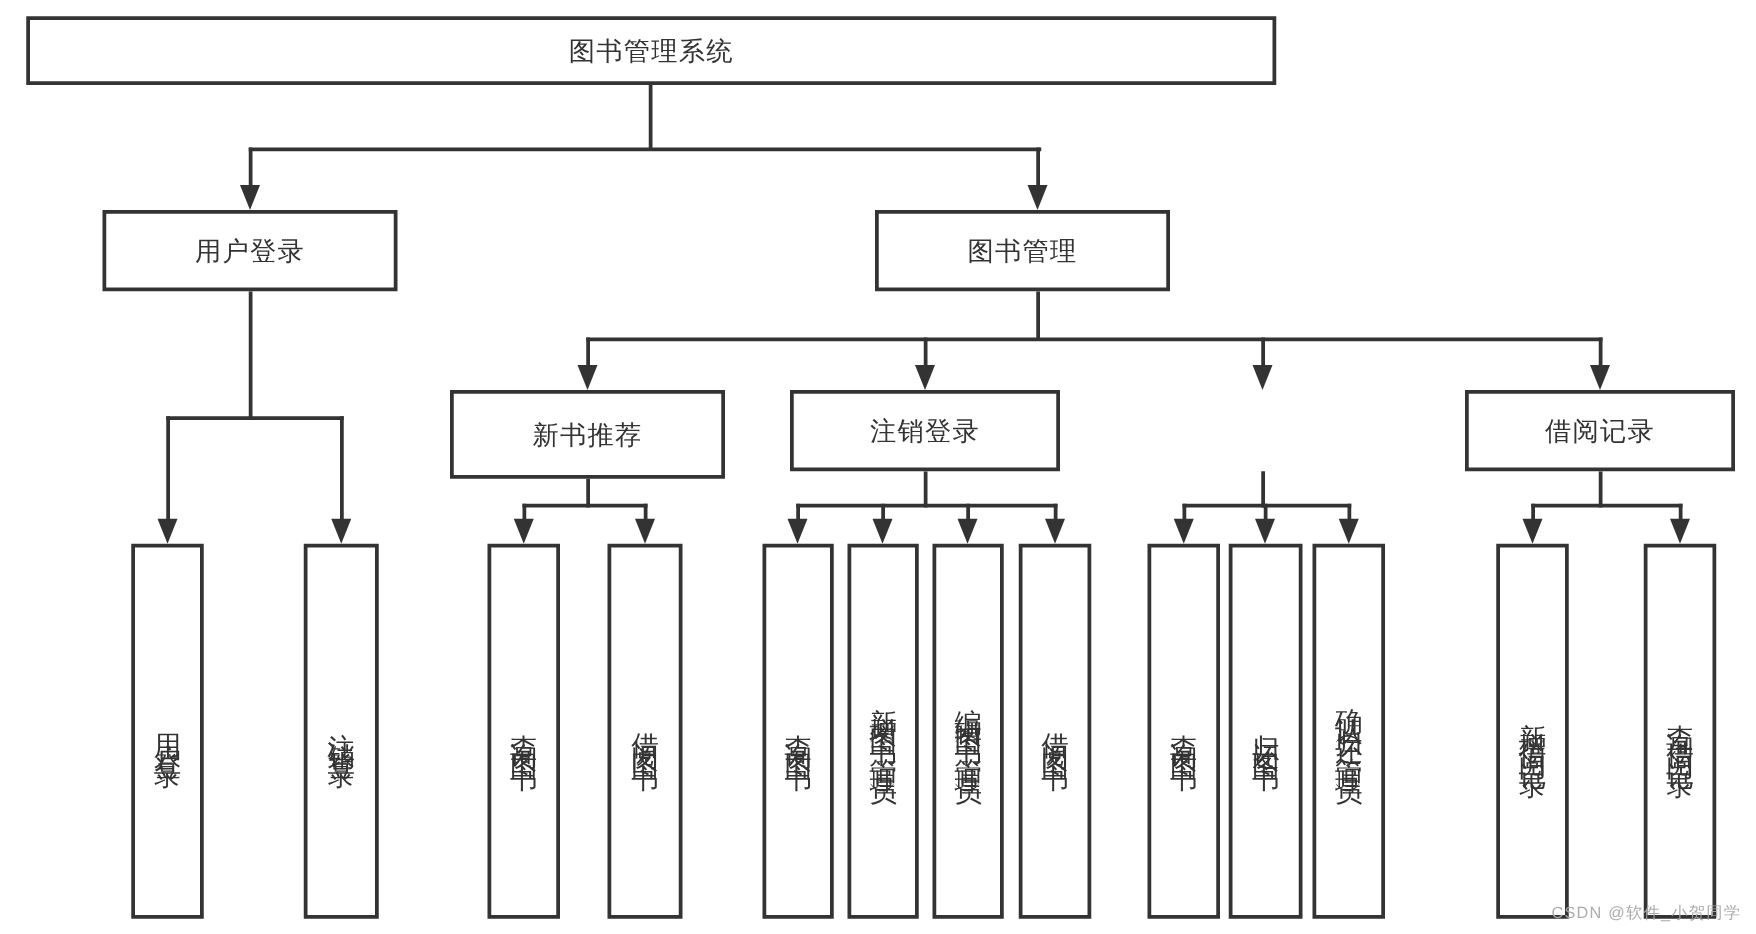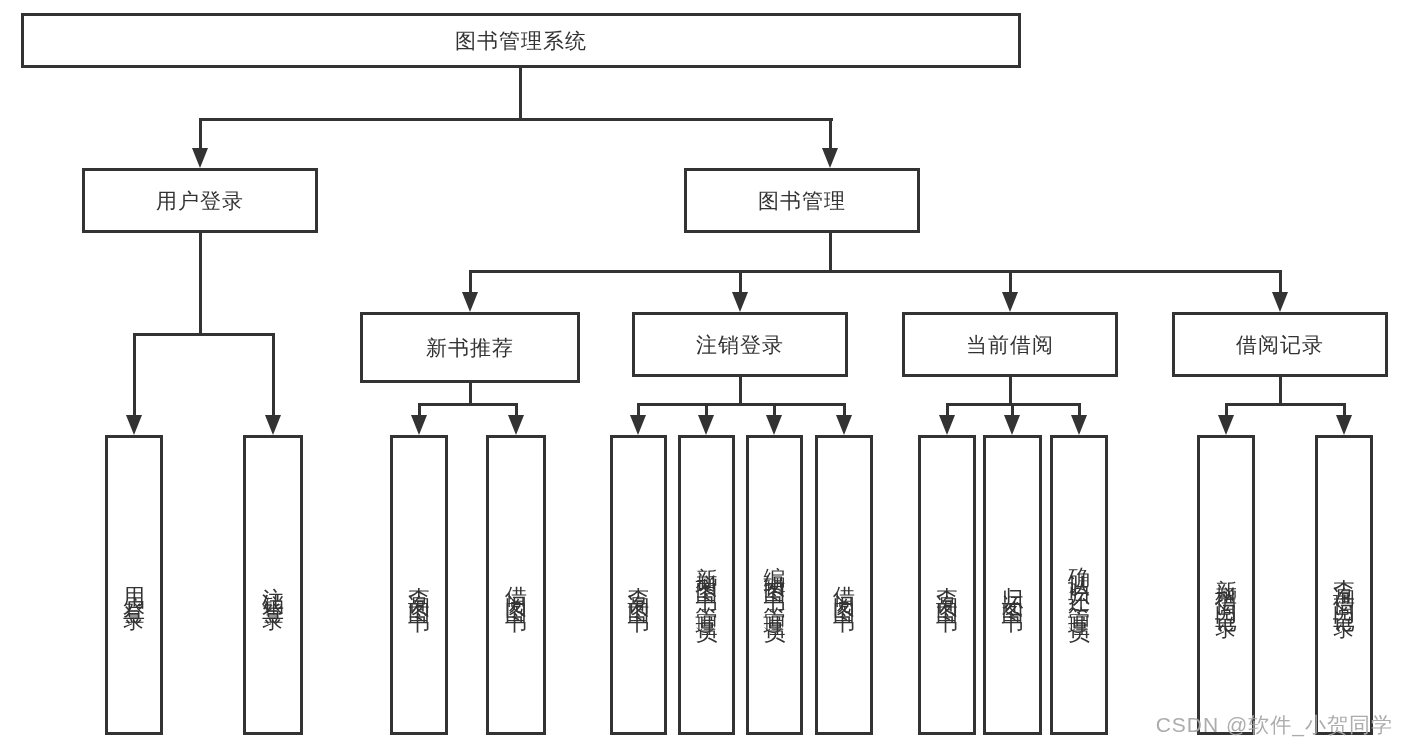--- a/index.html
+++ b/index.html
@@ -44,50 +44,47 @@
     height: 0;
     border-left: 8px solid transparent;
     border-right: 8px solid transparent;
     border-top: 20px solid #333333;
     z-index: 1;
   }
   .watermark {
     position: absolute;
     right: 12px;
     bottom: 8px;
-    font-size: 21px;
+    font-size: 13px;
     color: rgba(168, 168, 168, 0.95);
     z-index: 5;
     letter-spacing: 1px;
   }
 </style>
 </head>
 <body>
 
 <div class="canvas">
 
   <div class="box h-box" style="left:21px; top:13px; width:1000px; height:55px;">
     <span>图书管理系统</span>
   </div>
 
   <div class="box h-box" style="left:82px; top:168px; width:236px; height:65px;">
     <span>用户登录</span>
   </div>
-  <div class="box h-box" style="left:684px; top:168px; width:236px; height:65px;">
+  <div class="box h-box" style="left:700px; top:168px; width:236px; height:65px;">
     <span>图书管理</span>
   </div>
 
   <div class="box h-box" style="left:360px; top:312px; width:220px; height:71px;">
     <span>新书推荐</span>
   </div>
   <div class="box h-box" style="left:632px; top:312px; width:216px; height:65px;">
     <span>注销登录</span>
-  </div>
-  <div class="box h-box" style="left:902px; top:312px; width:216px; height:65px;">
-    <span>当前借阅</span>
   </div>
   <div class="box h-box" style="left:1172px; top:312px; width:216px; height:65px;">
     <span>借阅记录</span>
   </div>
 
   <div class="box v-box" style="left:105px; top:435px; width:58px; height:300px;">
     <span class="v-text">用户登录</span>
   </div>
   <div class="box v-box" style="left:243px; top:435px; width:60px; height:300px;">
     <span class="v-text">注销登录</span>

